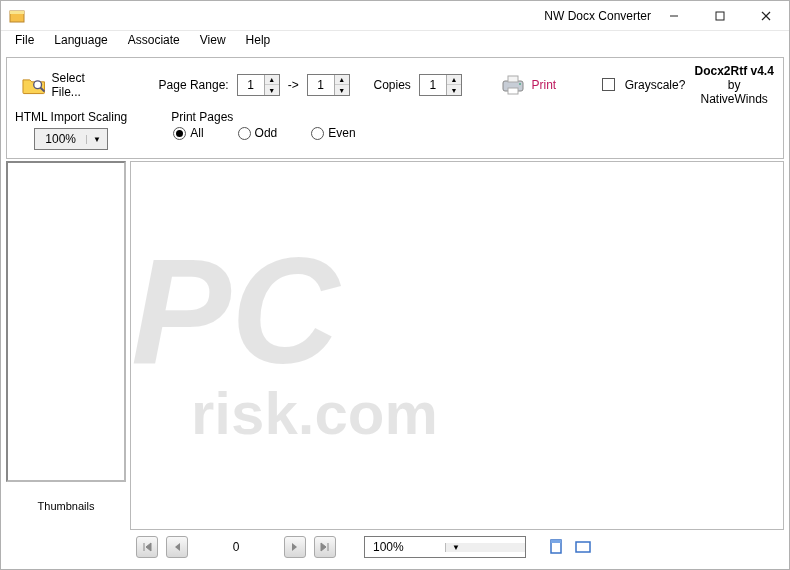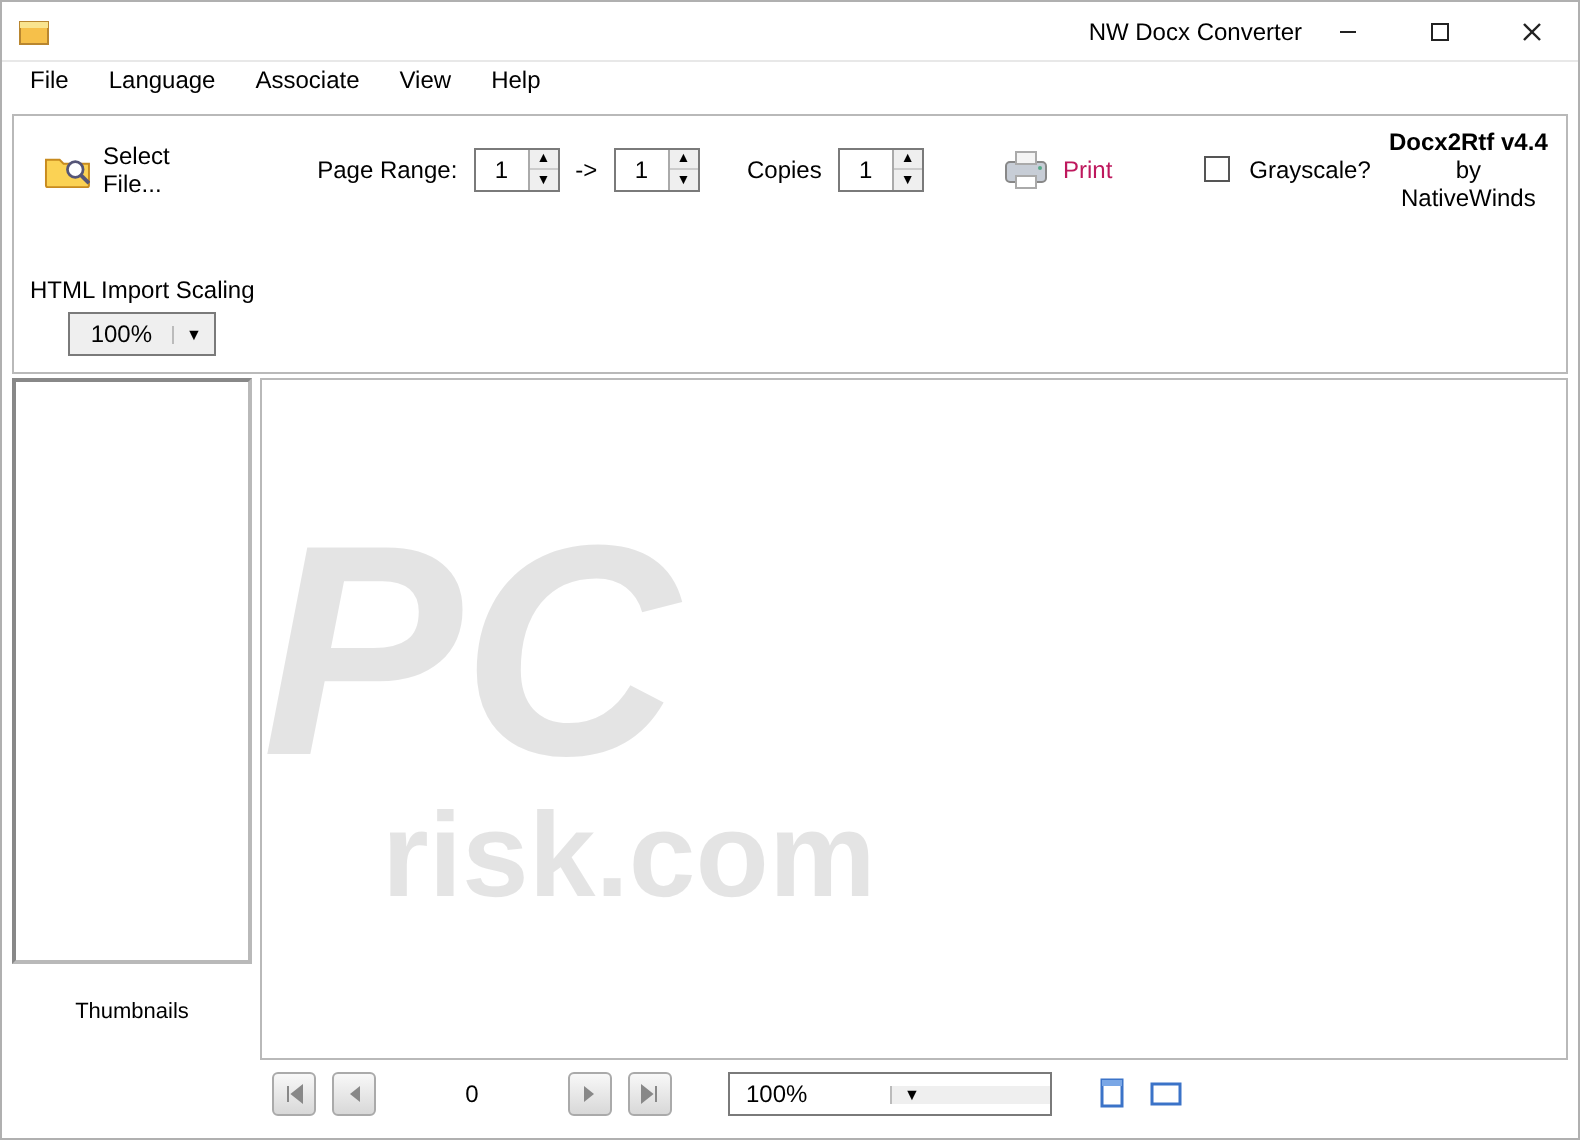--- a/index.html
+++ b/index.html
@@ -22,21 +22,21 @@
 .spinwrap input { width: 26px; border: none; text-align: center; font-size: 12px; height: 20px; outline: none; }
 .spinbtns { display: flex; flex-direction: column; border-left: 1px solid #aaa; }
 .spinbtns div { width: 14px; height: 10px; display: flex; align-items: center; justify-content: center; font-size: 7px; line-height: 1; background: #efefef; border-bottom: 1px solid #ccc; }
 .spinbtns div:last-child { border-bottom: none; }
 .printbtn { display: flex; align-items: center; gap: 6px; color: #be185d; padding: 2px 6px; }
 .printer-icon { width: 24px; height: 22px; }
 .chk { display: flex; align-items: flex-start; gap: 10px; }
 .chkbox { width: 13px; height: 13px; border: 1px solid #555; background: #fff; }
 .brand { margin-left: auto; text-align: center; font-size: 12px; }
 .brand .v { font-weight: bold; }
-.row2 { align-items: flex-start; margin-top: 28px; }
+.row2 { align-items: flex-start; }
 .htmlscale { display: flex; flex-direction: column; align-items: center; gap: 4px; }
 .combo { display: inline-flex; align-items: center; border: 1px solid #7a7a7a; height: 22px; background: #efefef; }
 .combo span { padding: 0 10px; font-size: 12px; }
 .combo .arr { padding: 0 6px; border-left: 1px solid #bbb; font-size: 8px; }
 .printpages { display: flex; flex-direction: column; }
 .radios { display: flex; gap: 34px; padding: 2px 2px; }
 .radio { display: flex; align-items: center; gap: 4px; }
 .rb { width: 13px; height: 13px; border: 1px solid #555; border-radius: 50%; display: flex; align-items: center; justify-content: center; }
 .rb.sel::after { content: ""; width: 7px; height: 7px; background: #000; border-radius: 50%; }
 .content { flex: 1; margin: 2px 5px 0 5px; display: flex; gap: 4px; min-height: 0; }
@@ -166,20 +166,37 @@
     <div class="toolrow row2">
       <div class="htmlscale">
         <span class="lbl">HTML Import Scaling</span>
         <div class="combo">
           <span>100%</span>
           <span class="arr">▼</span>
         </div>
       </div>
 
       <span style="width:28px"></span>
+      <div class="printpages">
+        <span class="lbl">Print Pages</span>
+        <div class="radios">
+          <div class="radio">
+            <span class="rb sel"></span>
+            <span>All</span>
+          </div>
+          <div class="radio">
+            <span class="rb"></span>
+            <span>Odd</span>
+          </div>
+          <div class="radio">
+            <span class="rb"></span>
+            <span>Even</span>
+          </div>
+        </div>
+      </div>
     </div>
   </div>
 
   <div class="content">
     <div class="thumbs">
       <div class="thumbpane"></div>
       <div class="thumblabel">Thumbnails</div>
     </div>
     <div class="preview">
       <div class="watermark">

